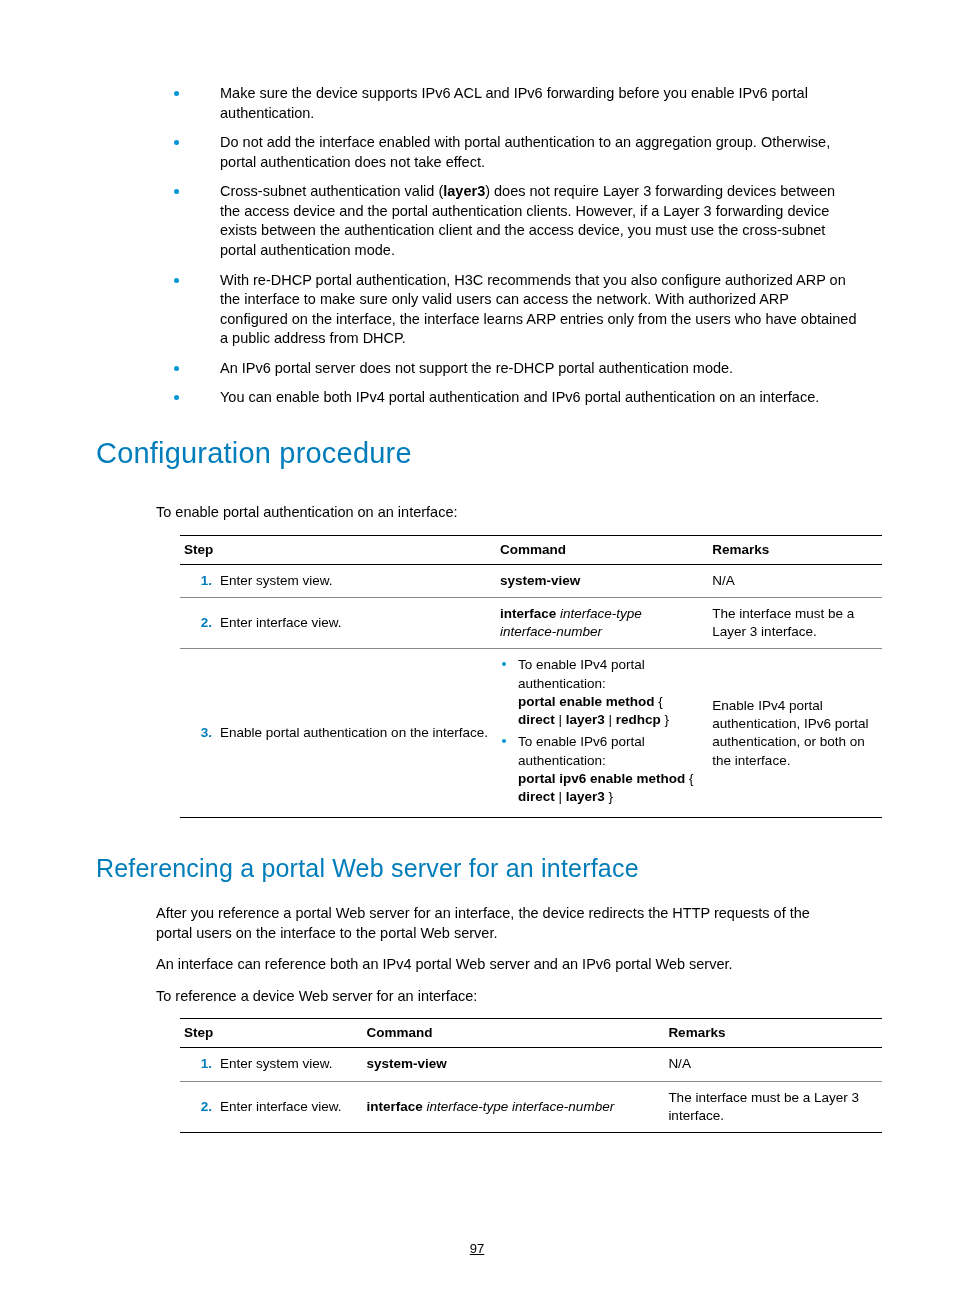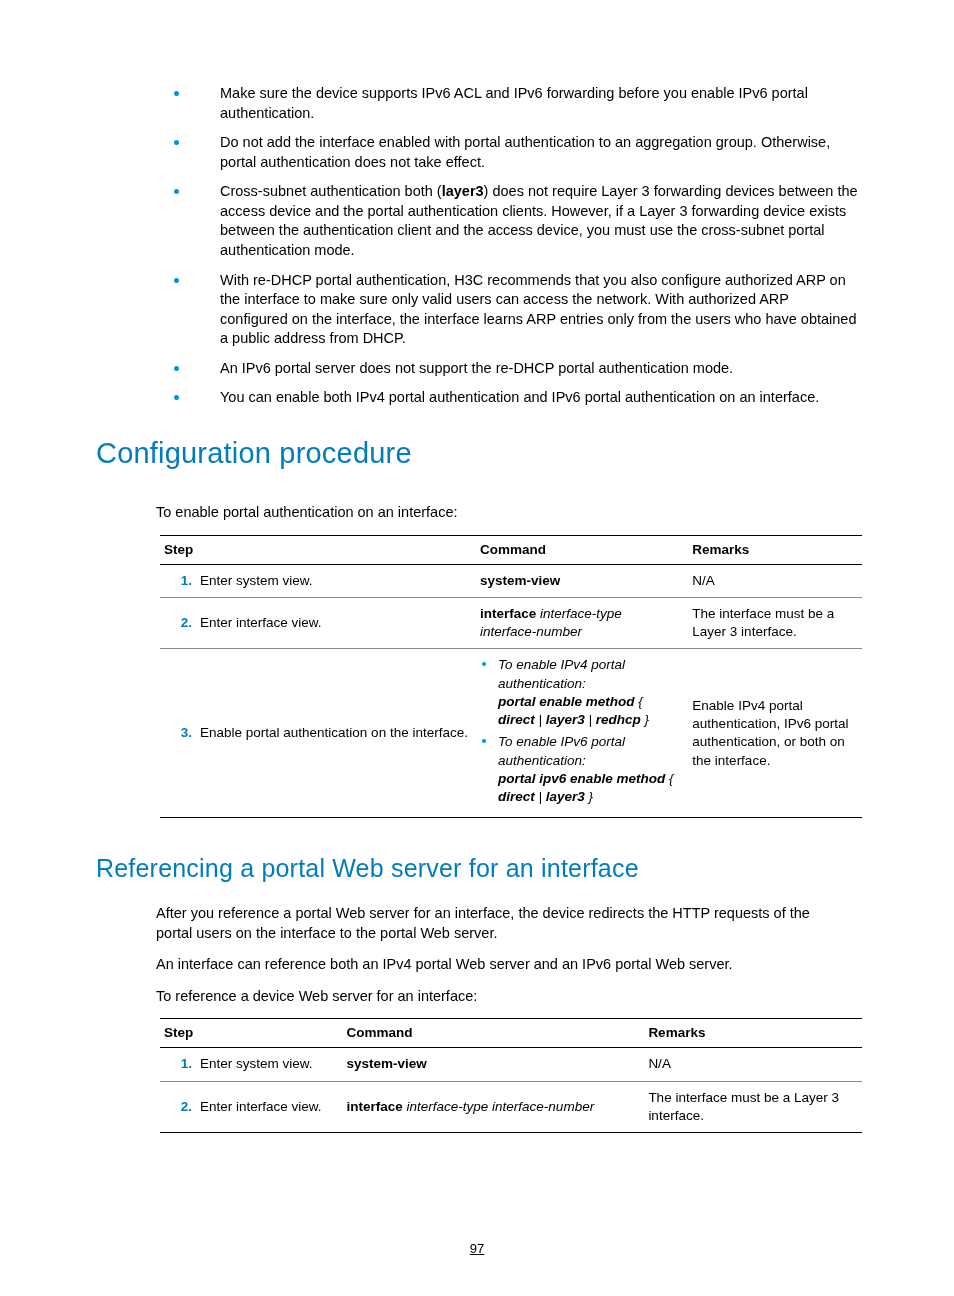--- a/index.html
+++ b/index.html
@@ -38,21 +38,20 @@
     top: 7px;
     width: 5px;
     height: 5px;
     border-radius: 50%;
     background: #0096d6;
   }
   ul.inner-bullets {
     list-style: none;
     margin: 0;
     padding: 0;
-    font-style: italic;
   }
   ul.inner-bullets > li {
     position: relative;
     padding-left: 18px;
     margin-bottom: 4px;
     font-size: 13.5px;
   }
   ul.inner-bullets > li::before {
     content: "";
     position: absolute;
@@ -76,21 +75,21 @@
     font-size: 25px;
     margin: 34px 0 18px 0;
     letter-spacing: 0.2px;
   }
   p.body {
     margin: 0 9px 12px 0;
     padding-left: 60px;
   }
   table.config {
     width: calc(100% - 60px);
-    margin-left: 64px;
+    margin-left: 84px;
     border-collapse: collapse;
     font-size: 13.5px;
     margin-bottom: 8px;
   }
   table.config thead th {
     text-align: left;
     font-weight: bold;
     border-top: 1.5px solid #000;
     border-bottom: 1px solid #000;
     padding: 5px 8px 5px 4px;
@@ -132,21 +131,21 @@
 </style>
 </head>
 <body>
 
 <div class="page">
 
   <ul class="bullets">
     <li><span>Make sure the device supports IPv6 ACL and IPv6 forwarding before you enable IPv6 portal authentication.</span></li>
     <li><span>Do not add the interface enabled with portal authentication to an aggregation group. Otherwise, portal authentication does not take effect.</span></li>
     <li>
-      <span>Cross-subnet authentication both (</span><span class="bold">layer3</span><span>) does not require Layer 3 forwarding devices between the access device and the portal authentication clients. However, if a Layer 3 forwarding device exists between the authentication client and the access device, you must use the cross-subnet portal authentication mode.</span>
+      <span>Cross-subnet authentication valid (</span><span class="bold">layer3</span><span>) does not require Layer 3 forwarding devices between the access device and the portal authentication clients. However, if a Layer 3 forwarding device exists between the authentication client and the access device, you must use the cross-subnet portal authentication mode.</span>
     </li>
     <li><span>With re-DHCP portal authentication, H3C recommends that you also configure authorized ARP on the interface to make sure only valid users can access the network. With authorized ARP configured on the interface, the interface learns ARP entries only from the users who have obtained a public address from DHCP.</span></li>
     <li><span>An IPv6 portal server does not support the re-DHCP portal authentication mode.</span></li>
     <li><span>You can enable both IPv4 portal authentication and IPv6 portal authentication on an interface.</span></li>
   </ul>
 
   <h2 class="section">Configuration procedure</h2>
   <p class="body">To enable portal authentication on an interface:</p>
 
   <table class="config">

